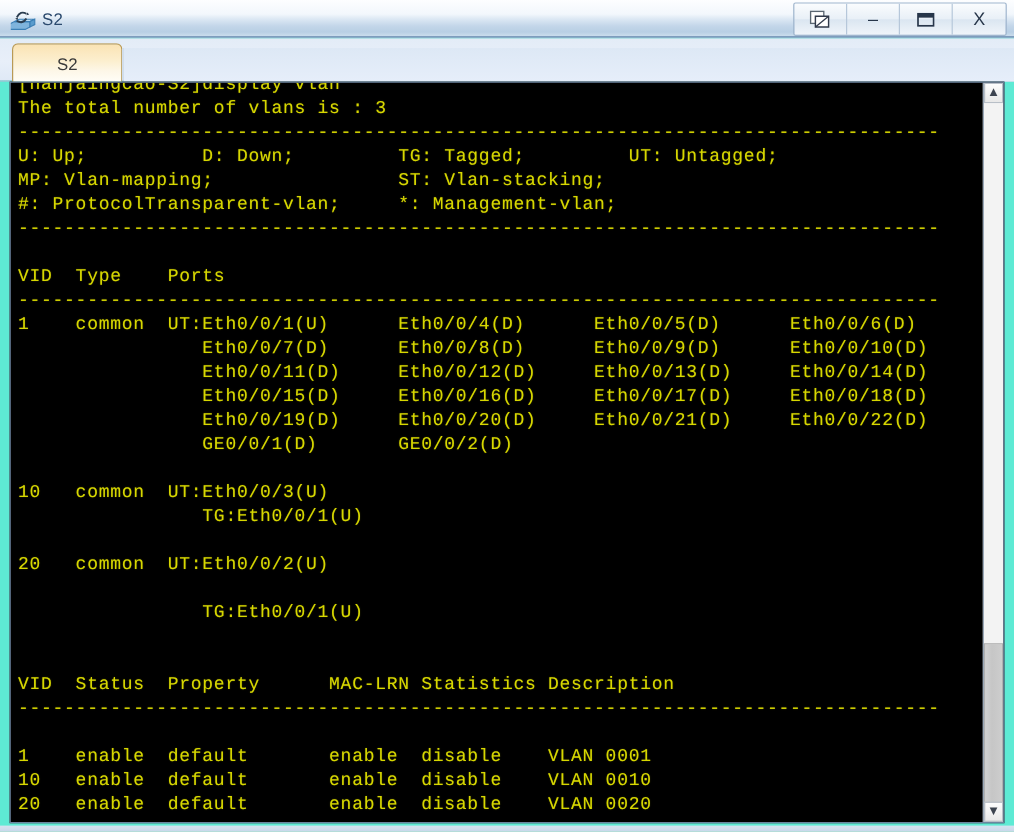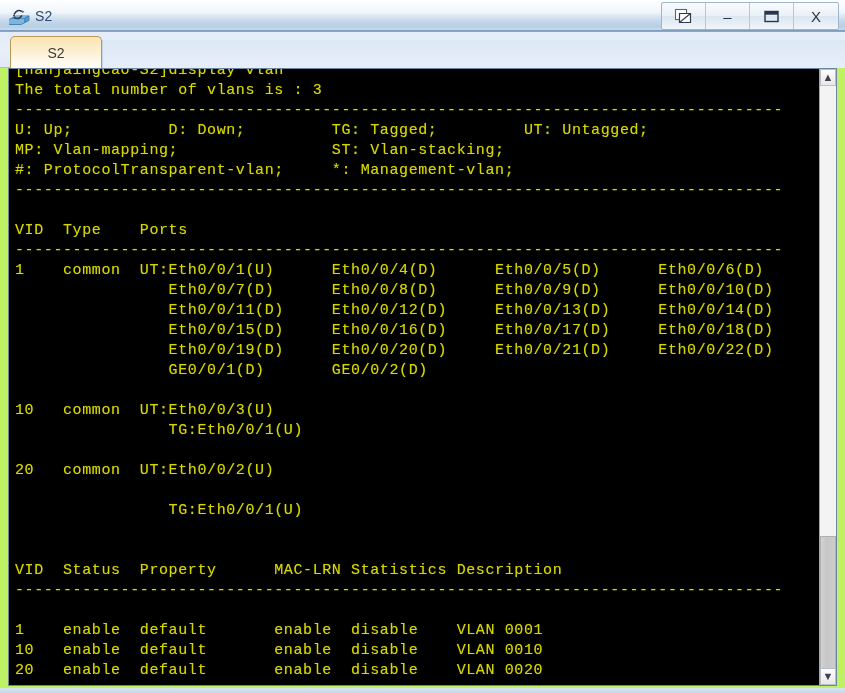--- a/index.html
+++ b/index.html
@@ -9,21 +9,21 @@
     width: 845px; height: 693px;
     overflow: hidden;
     background: #ffffff;
     font-family: "Liberation Sans", sans-serif;
   }
 
   #window {
     position: relative;
     width: 845px;
     height: 693px;
-    background: #bef264;
+    background: #5eead4;
     overflow: hidden;
   }
 
   
   #titlebar {
     position: absolute;
     left: 0; top: 0;
     width: 845px; height: 32px;
     background: linear-gradient(to bottom,
                 #fdfeff 0%, #f2f7fc 38%, #dbe7f3 52%,

